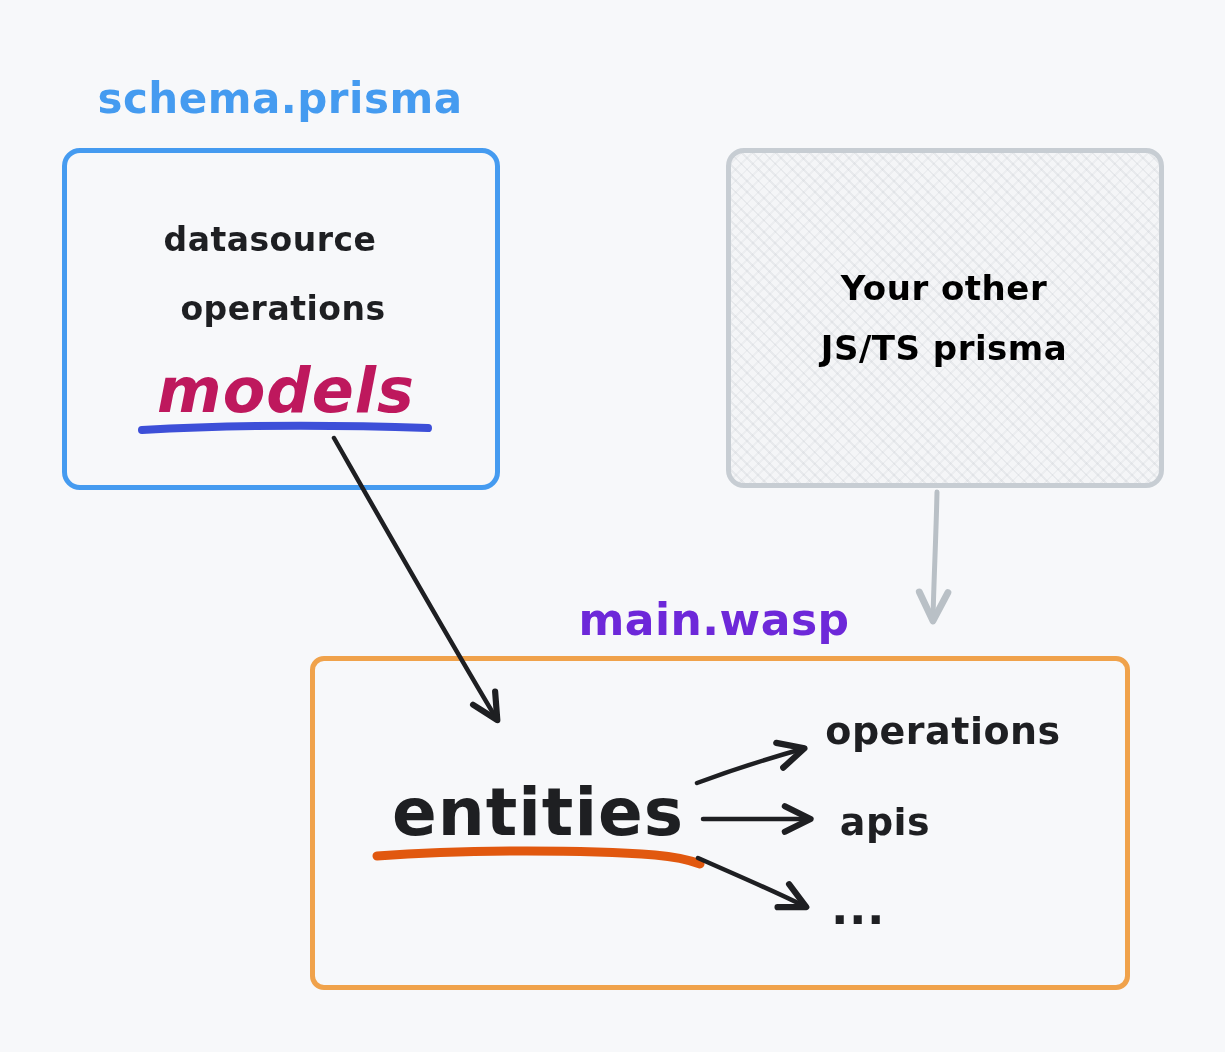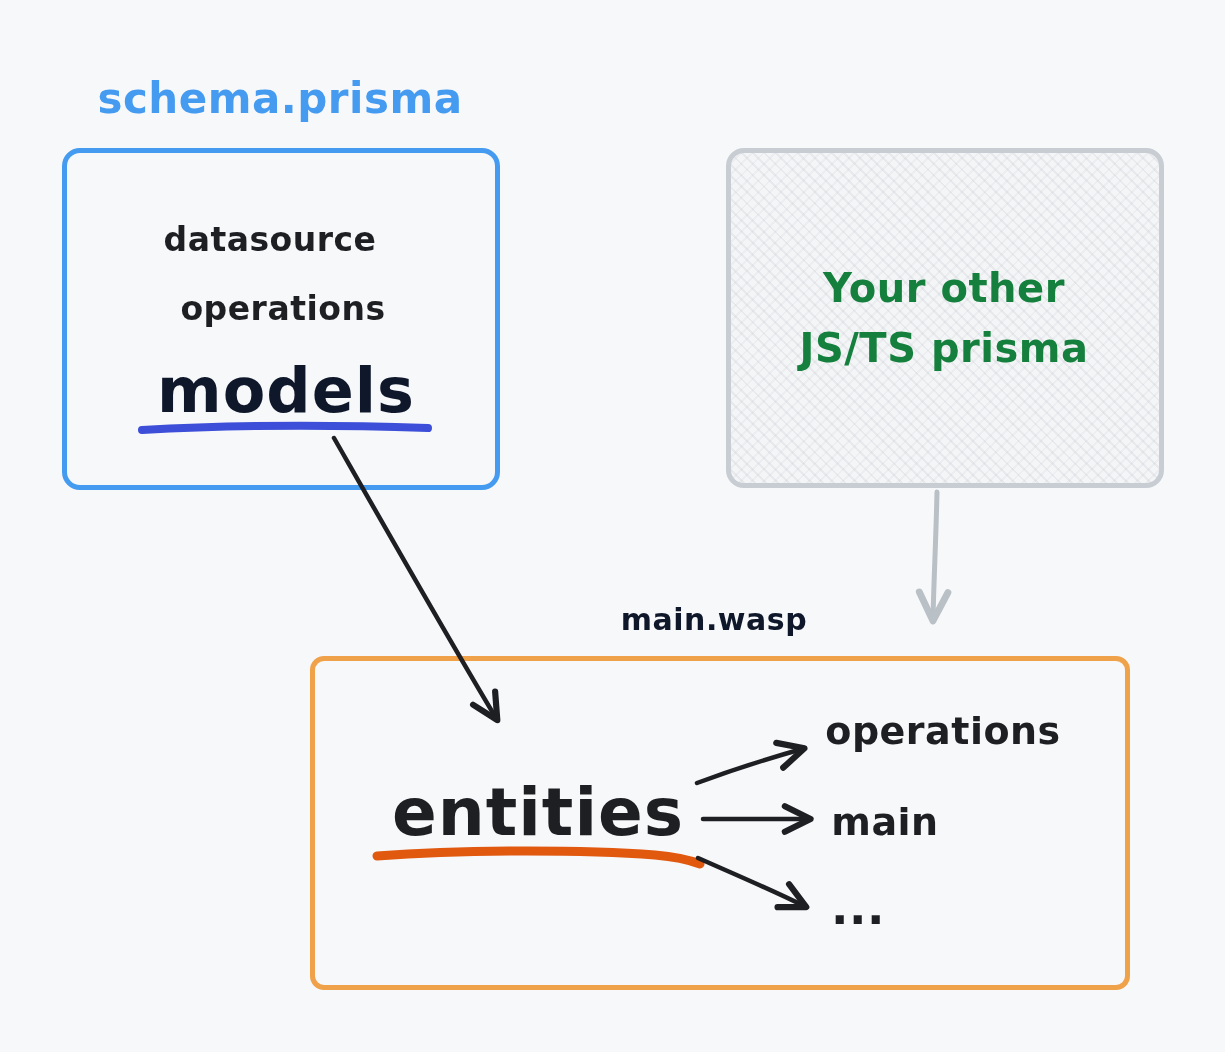--- a/index.html
+++ b/index.html
@@ -41,50 +41,51 @@
   }
   .blue-title {
     color: #459bf0;
     font-size: 42px;
   }
   .item-text {
     color: #1e1f22;
     font-size: 33px;
   }
   .models-text {
-    color: #0f172a;
+    color: #be185d;
     font-size: 62px;
     letter-spacing: 1px;
+    font-style: italic;
   }
   
   #other-box {
     left: 726px; top: 148px;
     width: 438px; height: 340px;
     border: 5px solid #c7cdd3;
     border-radius: 18px;
     background:
       repeating-linear-gradient(45deg, rgba(165,172,180,0.16) 0 2px, transparent 2px 8px),
       repeating-linear-gradient(-45deg, rgba(165,172,180,0.10) 0 2px, transparent 2px 8px),
       #f4f5f7;
   }
   .gray-text {
-    color: #15803d;
-    font-size: 40px;
+    color: #000000;
+    font-size: 34px;
   }
   
   #wasp-box {
     left: 310px; top: 656px;
     width: 820px; height: 334px;
     border: 5px solid #f0a24b;
     border-radius: 14px;
     background: #f7f8fa;
   }
   .orange-title {
-    color: #0f172a;
-    font-size: 30px;
+    color: #6d28d9;
+    font-size: 44px;
   }
   .entities-text {
     color: #1e1f22;
     font-size: 66px;
     letter-spacing: 1px;
   }
   .target-text {
     color: #1e1f22;
     font-size: 38px;
   }
@@ -120,21 +121,21 @@
   <div class="txt gray-text" style="left:944px; top:348px;">JS/TS prisma</div>
 
   <div class="txt orange-title" style="left:714px; top:619px;">main.wasp</div>
 
   <div class="box" id="wasp-box"></div>
 
   <div class="txt entities-text" style="left:538px; top:812px;">entities</div>
 
   <div class="txt target-text" style="left:943px; top:731px;">operations</div>
 
-  <div class="txt target-text" style="left:885px; top:822px;">main</div>
+  <div class="txt target-text" style="left:885px; top:822px;">apis</div>
 
   <div class="txt dots-text" style="left:858px; top:908px;">...</div>
 
   <svg class="overlay" width="1225" height="1052" viewBox="0 0 1225 1052">
     <defs>
       <marker id="ah-black" viewBox="0 0 14 14" refX="11" refY="7" markerWidth="8" markerHeight="8" orient="auto-start-reverse">
         <path d="M2,2 L12,7 L2,12" fill="none" stroke="#1e1f22" stroke-width="2.4" stroke-linecap="round" stroke-linejoin="round"></path>
       </marker>
       <marker id="ah-gray" viewBox="0 0 14 14" refX="11" refY="7" markerWidth="8" markerHeight="8" orient="auto-start-reverse">
         <path d="M2,2 L12,7 L2,12" fill="none" stroke="#b9c0c6" stroke-width="2.4" stroke-linecap="round" stroke-linejoin="round"></path>

